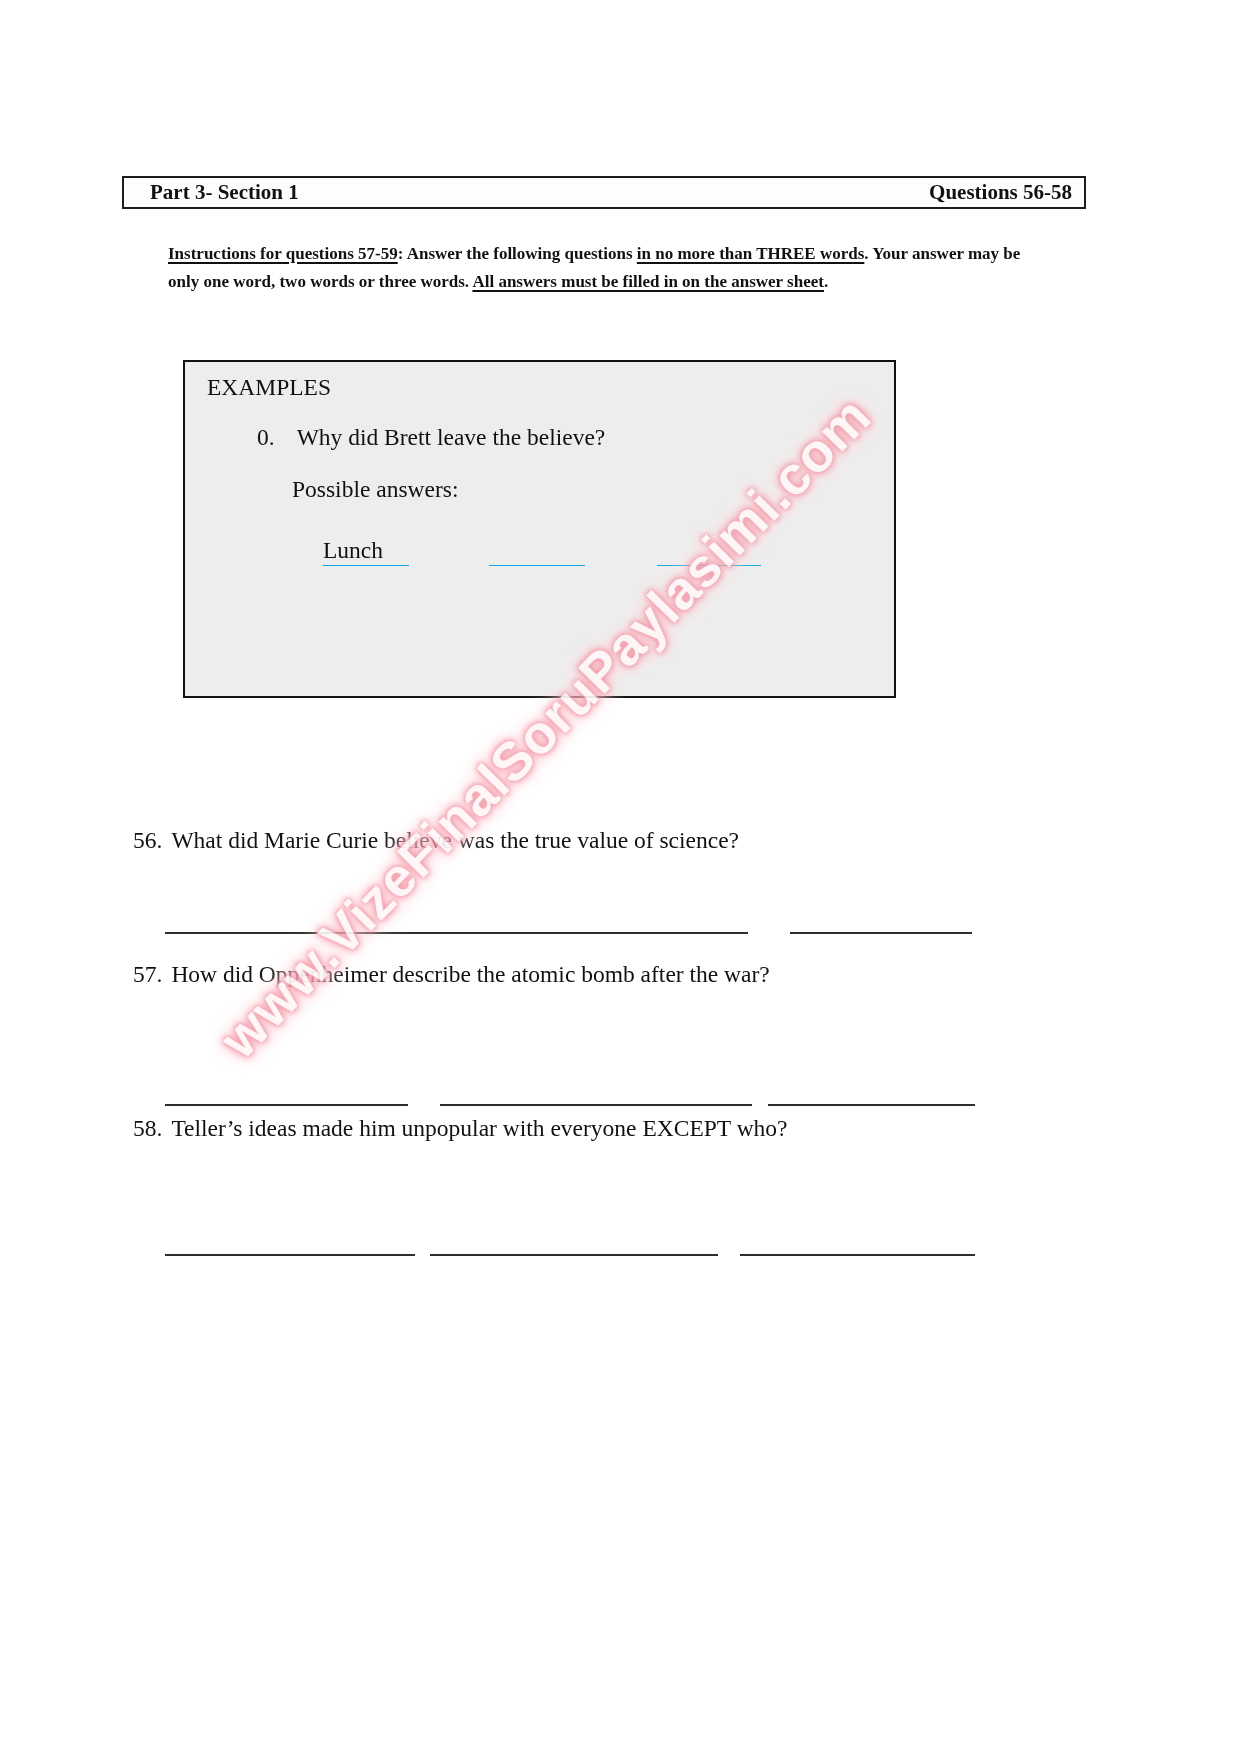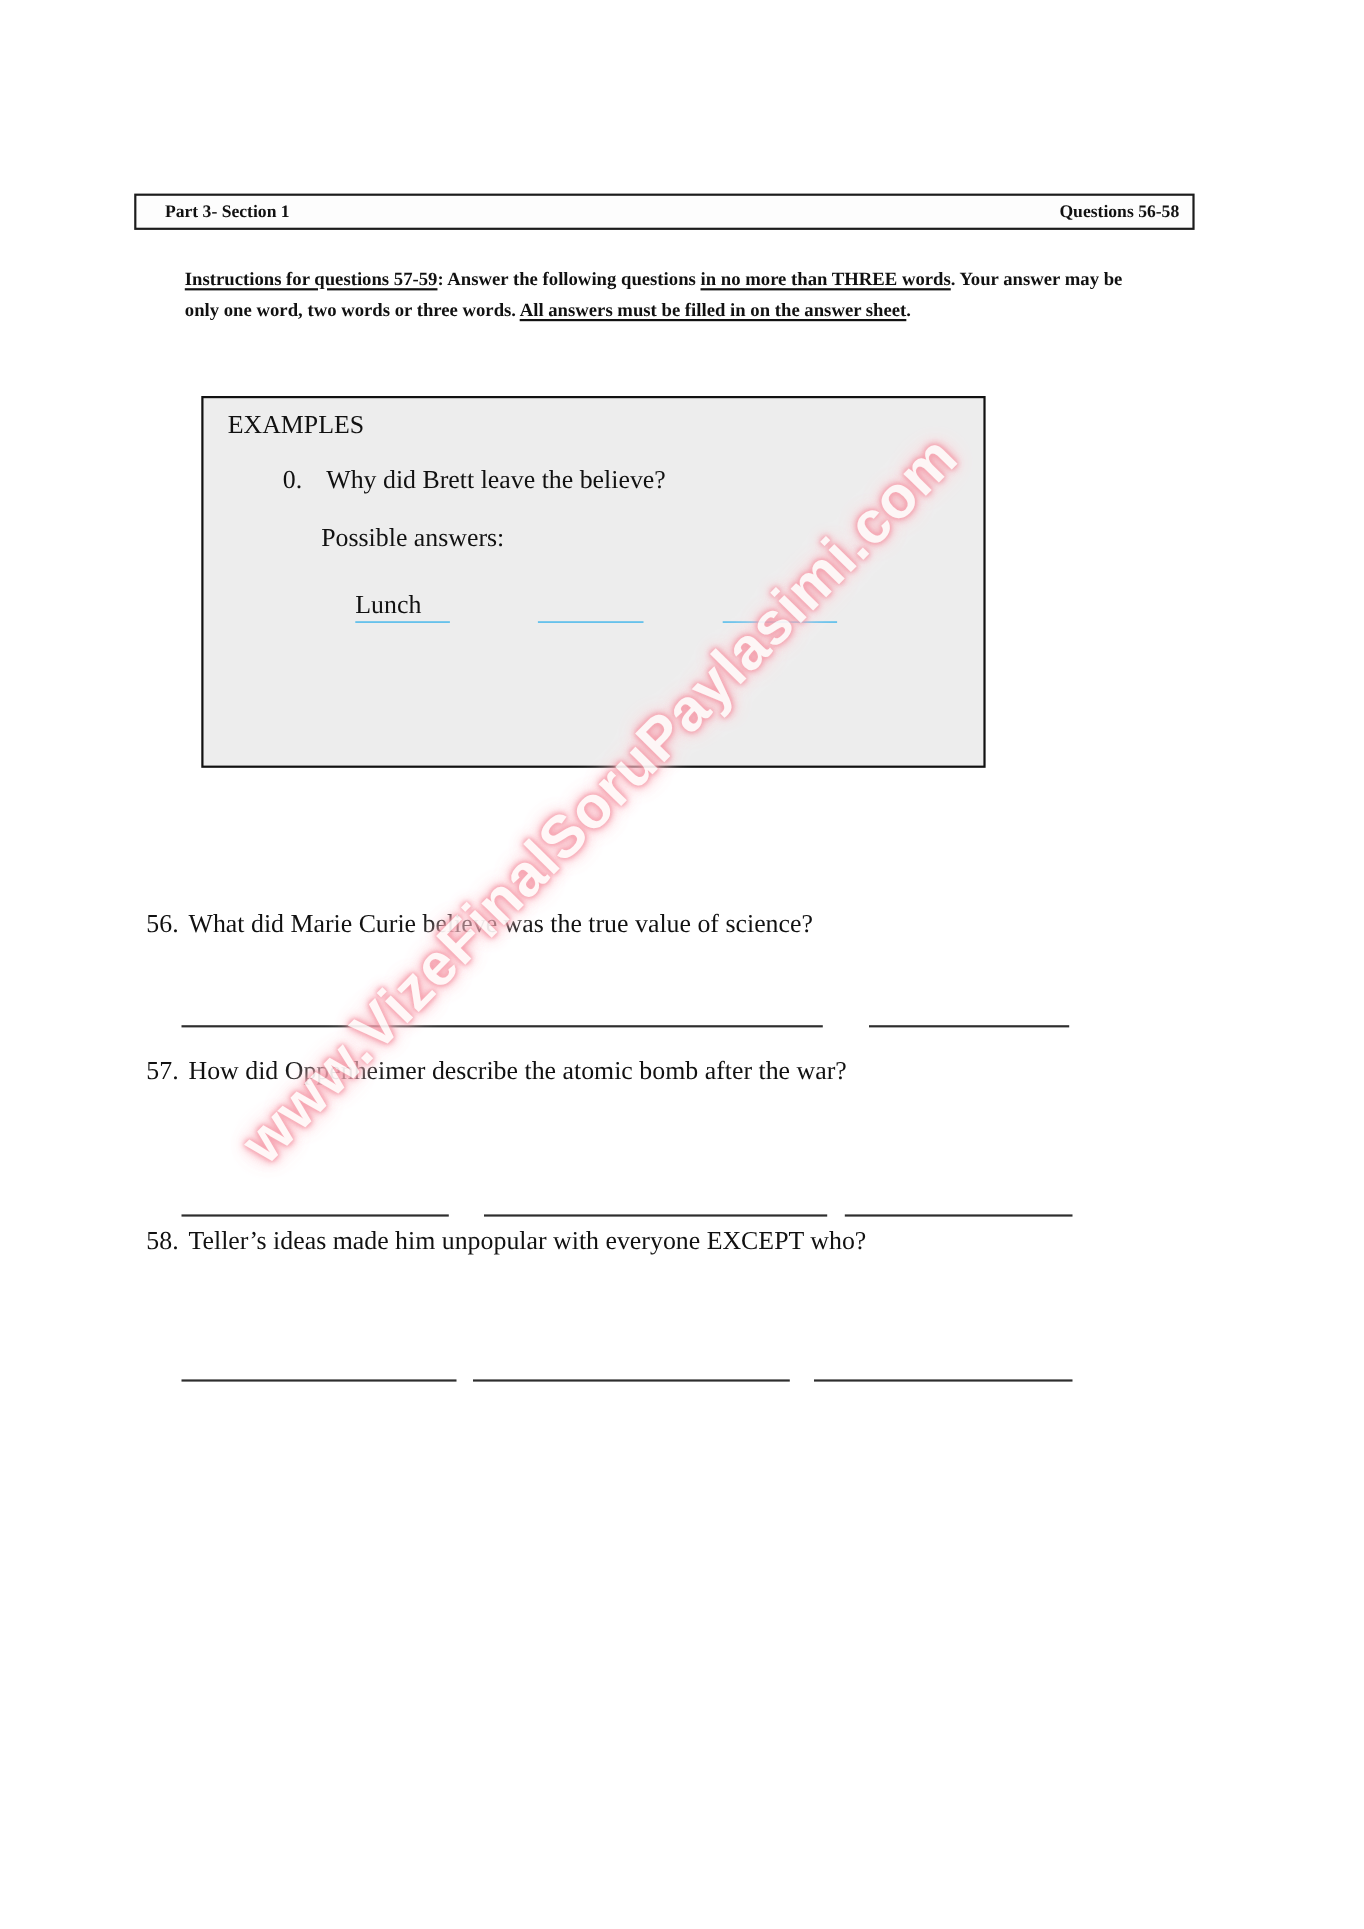--- a/index.html
+++ b/index.html
@@ -14,21 +14,21 @@
   }
 
   
   .header-bar {
     position:absolute; left:122px; top:176px;
     width:964px; height:33px;
     border:2px solid #1c1c1c;
     background:#fdfdfd;
     display:flex; align-items:center; justify-content:space-between;
     padding:0 12px 0 26px;
-    font-weight:bold; font-size:16px;
+    font-weight:bold; font-size:21px;
   }
 
   
   .instructions {
     position:absolute; left:168px; top:240px;
     width:884px;
     font-weight:bold; font-size:17px; line-height:27.5px;
   }
   .instructions .u { text-decoration:underline; text-decoration-thickness:2px; text-underline-offset:3px; }
 

